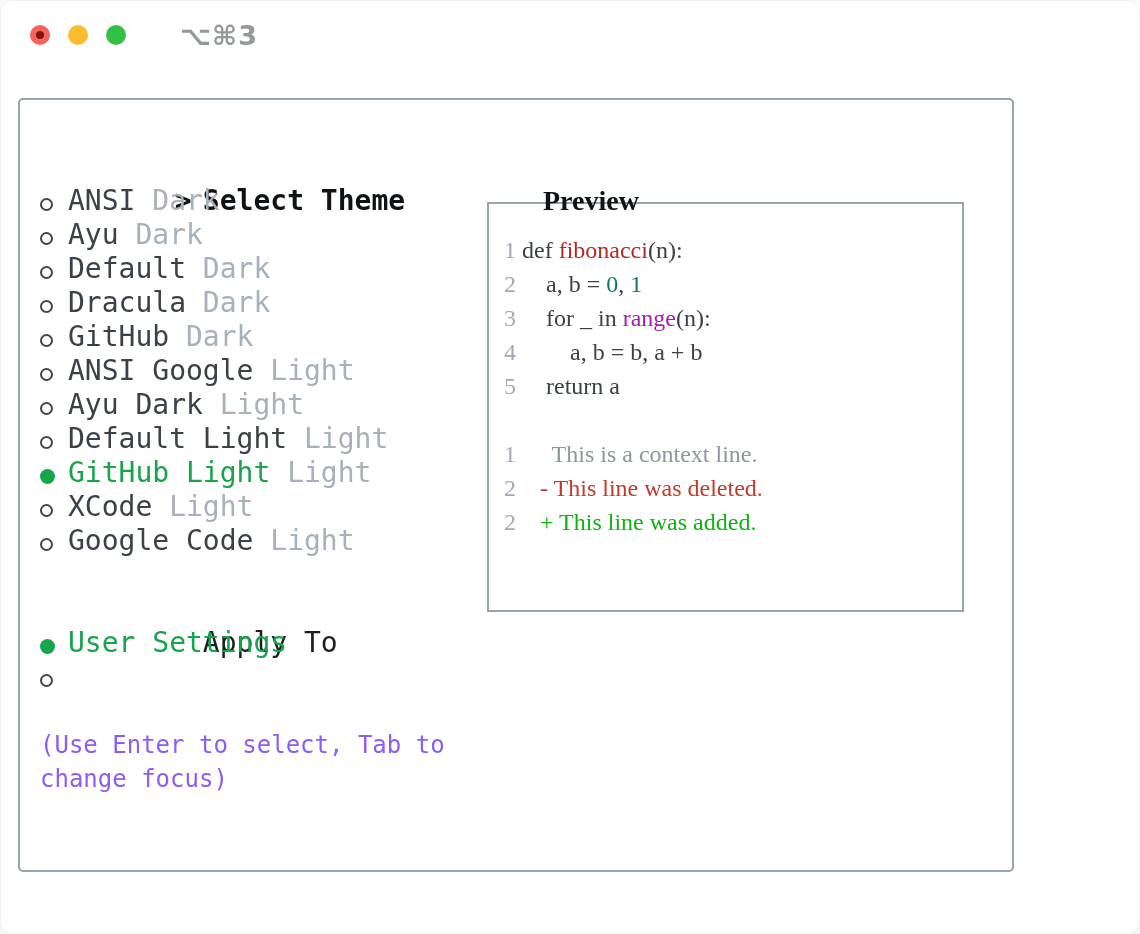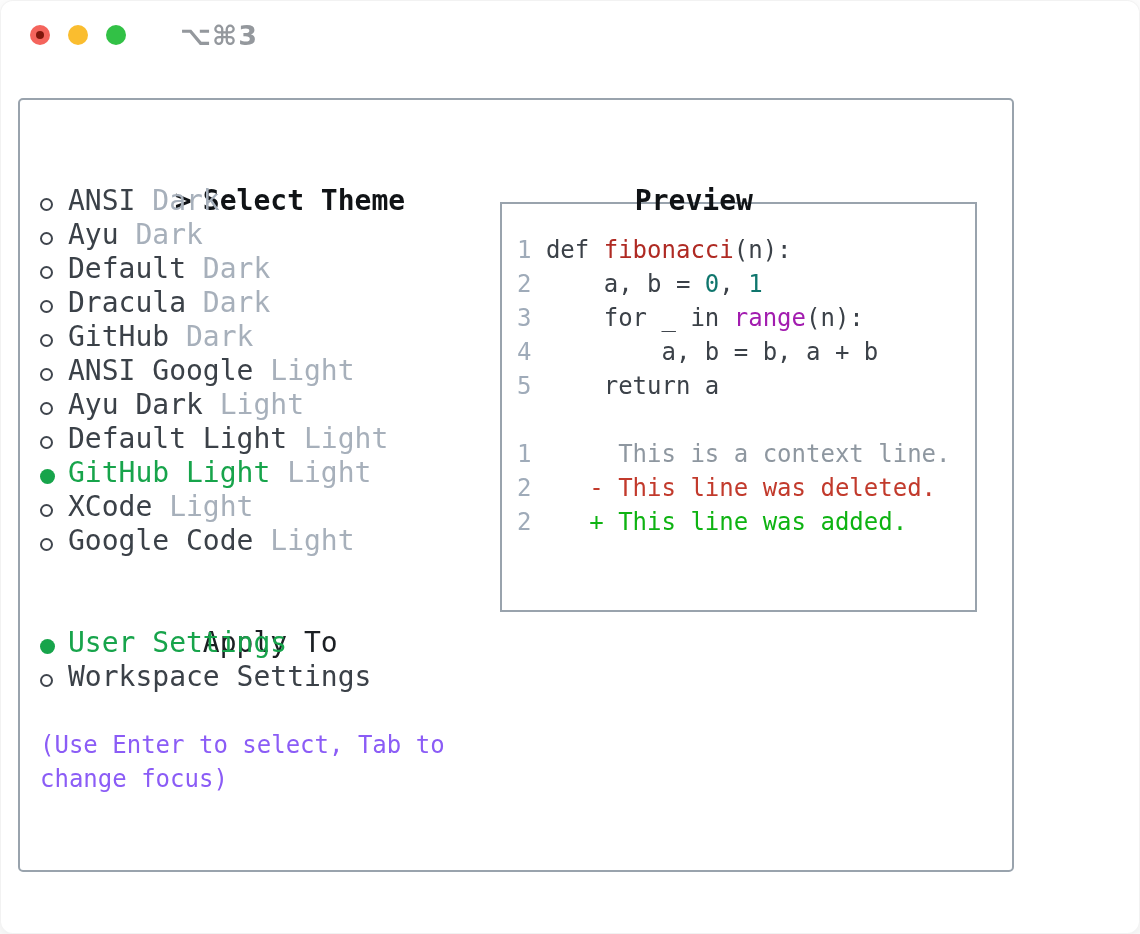--- a/index.html
+++ b/index.html
@@ -17,21 +17,21 @@
   .tl-red .tl-inner{position:absolute;left:50%;top:50%;width:8px;height:8px;margin:-4px 0 0 -4px;border-radius:50%;background:#7f170c;}
   .tl-yellow{background:#fabd2f;}
   .tl-green{background:#32c146;}
   .shortcut{margin-left:36px;font-family:"DejaVu Sans","Liberation Sans",sans-serif;font-size:27px;font-weight:600;color:#94989d;letter-spacing:1px;}
   
   .panel{
     position:absolute;left:18px;top:98px;width:996px;height:774px;
     border:2px solid #99a3ad;border-radius:5px;background:#ffffff;
   }
   .left-col{position:absolute;left:20px;top:50px;width:450px;}
-  .right-col{position:absolute;left:480px;top:50px;width:500px;}
+  .right-col{position:absolute;left:467px;top:50px;width:500px;font-family:Liberation Serif, serif;}
   .row{height:34px;line-height:34px;white-space:pre;font-size:28px;color:#3b4148;}
   .marker{display:inline-block;width:28px;vertical-align:baseline;}
   .dot-ring{display:inline-block;width:13px;height:13px;border:2px solid #40464e;border-radius:50%;vertical-align:-1px;}
   .dot-sel{display:inline-block;width:15px;height:15px;border-radius:50%;background:#17a44b;vertical-align:-2px;}
   .prompt{font-weight:bold;color:#101316;}
   .header-label{font-weight:bold;color:#101316;}
   .section-label{color:#1b1f23;}
   .tname{color:#3b4148;}
   .tname.sel{color:#17a44b;}
   .tag{color:#a7b0bb;margin-left:1ch;}
@@ -88,21 +88,21 @@
         </div>
 
       <div class="spacer"></div>
 
       <div class="row">
         <span class="marker"></span><span class="section-label">Apply To</span>
       </div>
 
       <div id="apply-list">
           <div class="row"><span class="marker"><span class="dot-sel"></span></span><span class="tname sel">User Settings</span></div>
-          <div class="row"><span class="marker"><span class="dot-ring"></span></span><span class="tname">Workspace Settings</span></div>
+          <div class="row"><span class="marker"><span class="dot-ring"></span></span></div>
         </div>
 
       <div class="spacer"></div>
 
       <div class="hint">(Use Enter to select, Tab to change focus)</div>
     </div>
 
     <div class="right-col">
       <div class="row">
         <span class="header-label">Preview</span>

